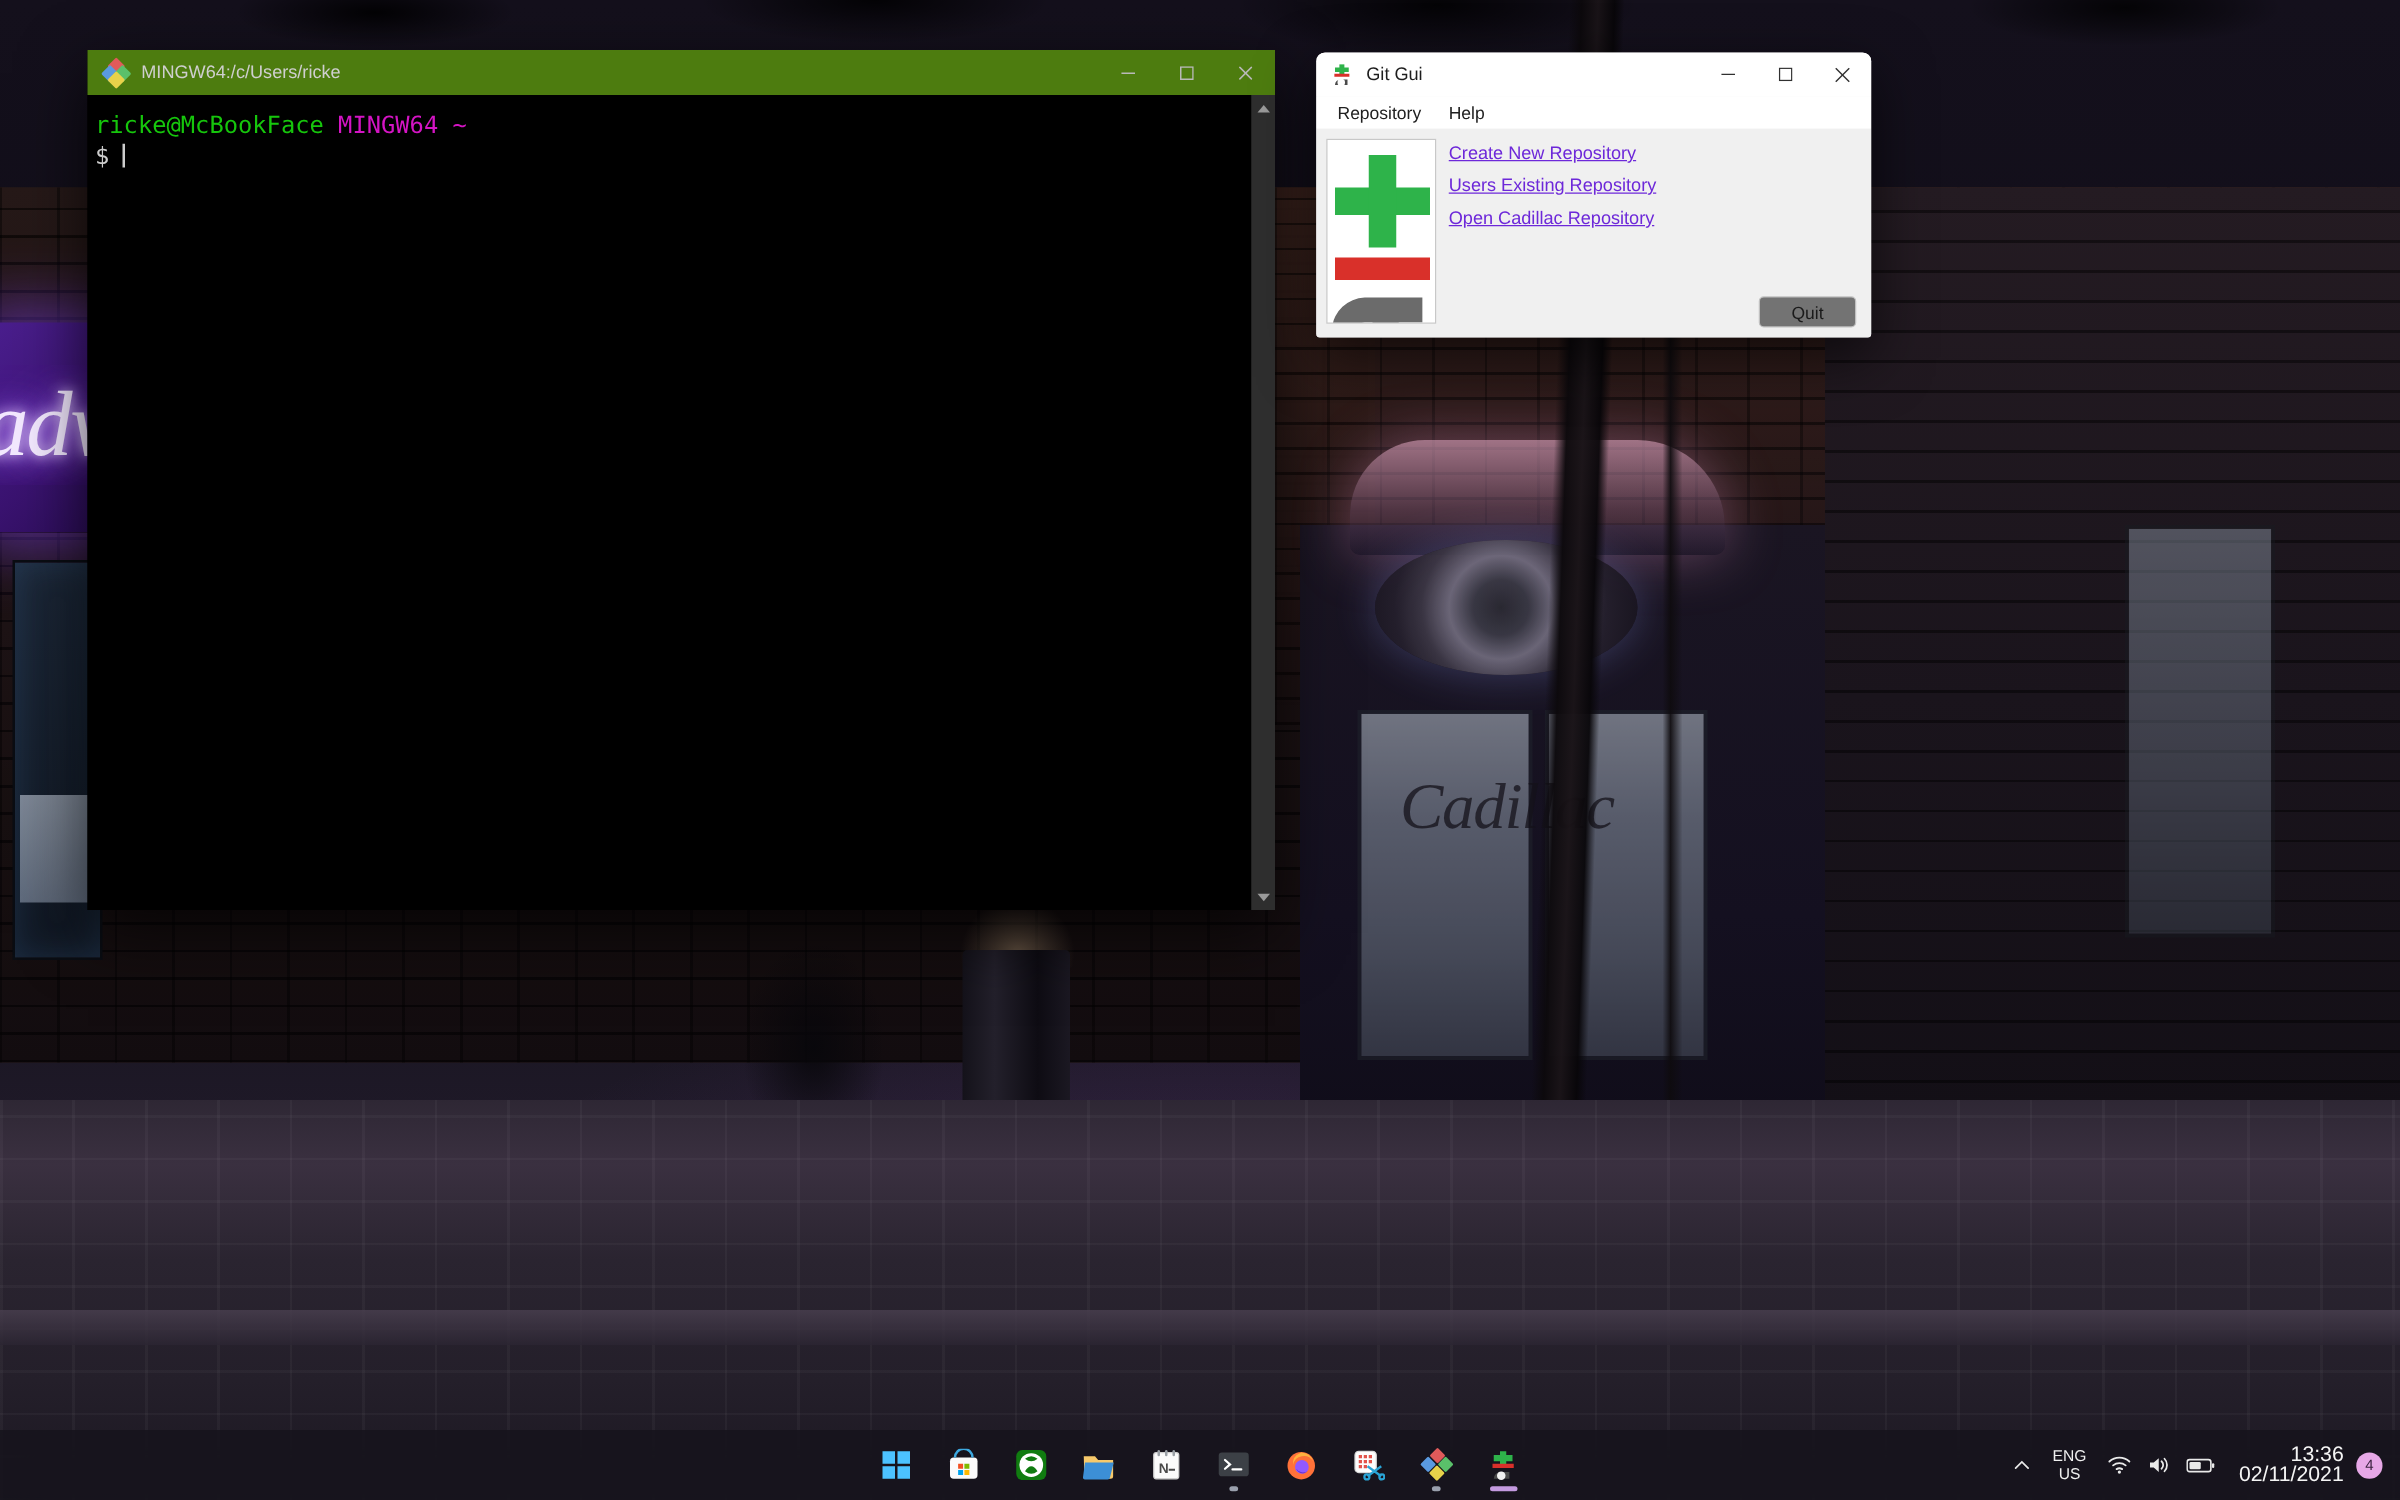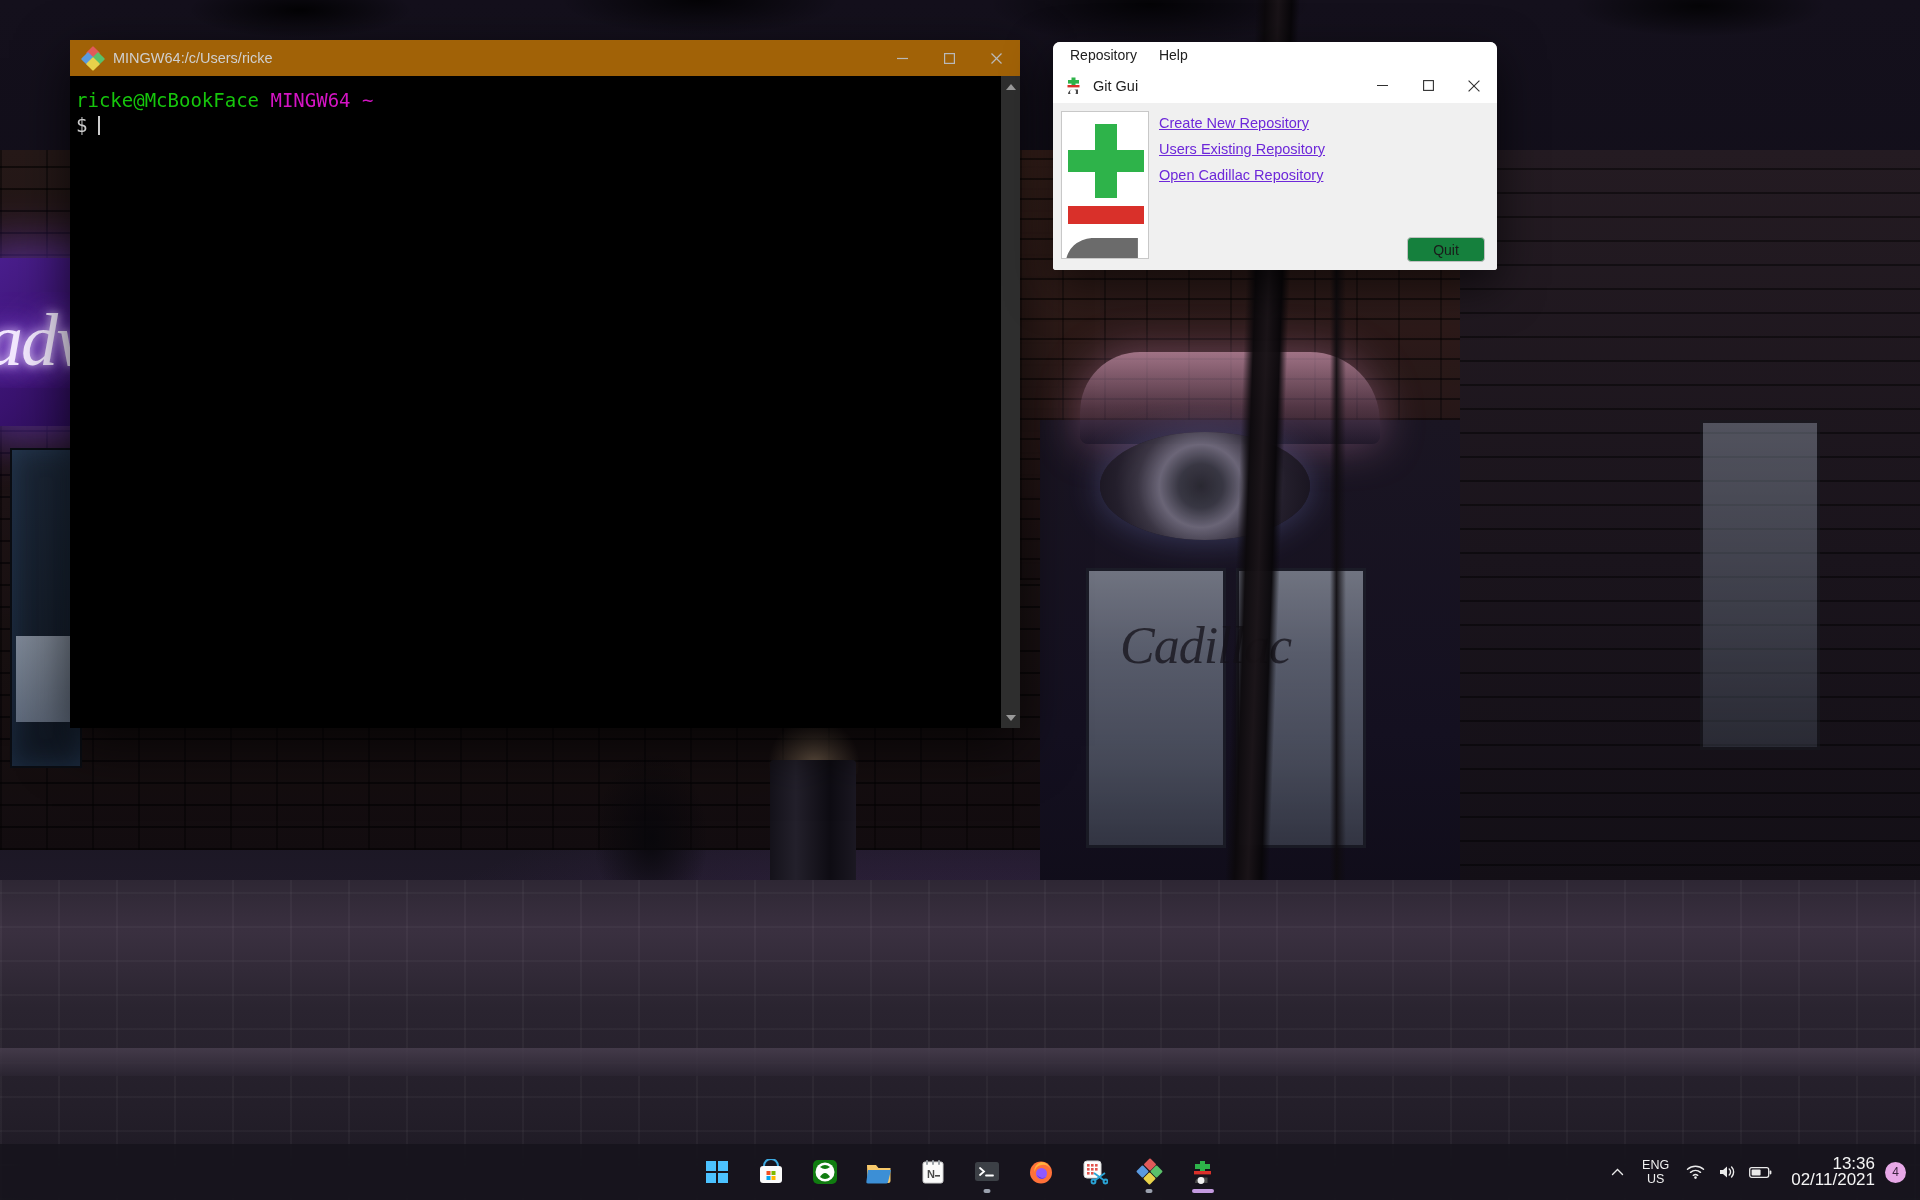--- a/index.html
+++ b/index.html
@@ -185,21 +185,21 @@
   }
 
   
   #term-win {
     position: absolute;
     left: 70px; top: 40px; width: 950px; height: 688px;
     background: #000;
     box-shadow: 0 18px 50px rgba(0,0,0,0.7);
   }
   #term-titlebar {
-    height: 36px; background: #a16207;
+    height: 36px; background: #4d7c0f;
     display: flex; align-items: center;
     position: relative;
   }
   #term-icon {
     width: 18px; height: 18px; margin-left: 14px; position: relative;
   }
   .dia { position:absolute; width:10px; height:10px; transform: rotate(45deg); border-radius:1px; }
   #term-title {
     margin-left: 11px; color: #cfcfcf; font-size: 14.5px;
     font-family: "Liberation Sans", sans-serif;
@@ -281,21 +281,21 @@
     position:absolute; left: 106px; top: 10px; width: 330px;
   }
   .gg-link {
     display:block; color:#6d28d9; font-size: 14.5px;
     text-decoration: underline; line-height: 20px; margin-bottom: 6px;
     width: max-content;
   }
   #gg-quit {
     position:absolute; right: 12px; bottom: 8px;
     width: 78px; height: 25px;
-    background: #15803d; border: 1px solid #c0c0c0; border-radius: 4px;
+    background: #737373; border: 1px solid #c0c0c0; border-radius: 4px;
     font-size: 14px; color:#1a1a1a;
     display:flex; align-items:center; justify-content:center;
   }
 
   
   #taskbar {
     position:absolute; left:0; bottom:0; width:1920px; height:56px;
     background: rgba(22,20,28,0.82);
     backdrop-filter: blur(18px);
     display:flex; align-items:center;
@@ -410,25 +410,20 @@
       <div class="sb-arrow up">
           <span class="sb-tri u"></span>
         </div>
       <div class="sb-arrow down">
           <span class="sb-tri d"></span>
         </div>
     </div>
   </div>
 
   <div id="gg-win">
-
-    <div id="gg-menubar">
-      <div class="gg-menu-item">Repository</div>
-      <div class="gg-menu-item">Help</div>
-    </div>
 
     <div id="gg-titlebar">
       <div id="gg-icon">
         <svg width="18" height="18" viewBox="0 0 18 18">
           <rect x="6.5" y="0.5" width="4" height="9" fill="#2eb34a"></rect>
           <rect x="3" y="3" width="11" height="3.6" fill="#2eb34a"></rect>
           <rect x="2.5" y="8" width="12" height="2.4" fill="#d9302a"></rect>
           <path d="M3 17 a4.4 4.4 0 0 1 4.4 -4.4 h5.6 v4.4 z" fill="#4a4a4a"></path>
           <circle cx="8" cy="15" r="3" fill="#ffffff"></circle>
         </svg>
@@ -446,20 +441,25 @@
               <rect x="0.6" y="0.6" width="9.8" height="9.8" fill="none" stroke="#303030" stroke-width="1.1"></rect>
             </svg>
         </div>
         <div class="ggbtn">
           <svg width="12" height="12" viewBox="0 0 12 12">
               <line x1="0.6" y1="0.6" x2="11.4" y2="11.4" stroke="#303030" stroke-width="1.1"></line>
               <line x1="11.4" y1="0.6" x2="0.6" y2="11.4" stroke="#303030" stroke-width="1.1"></line>
             </svg>
         </div>
       </div>
+    </div>
+
+    <div id="gg-menubar">
+      <div class="gg-menu-item">Repository</div>
+      <div class="gg-menu-item">Help</div>
     </div>
 
     <div id="gg-content">
 
       <div id="gg-logo">
         <span class="logo-plus-h"></span>
         <span class="logo-plus-v"></span>
         <span class="logo-redbar"></span>
         <svg class="logo-g" viewBox="0 0 84 64">
           <path d="M40 2 h38 v20 h-18 v14 a26 26 0 1 1 -26 -34 h6 v20 h-6 a6 6 0 1 0 6 6 v-6 h-18 z" fill="#6b6b6b" transform="translate(-8,4) scale(1.05,1.0)"></path>

